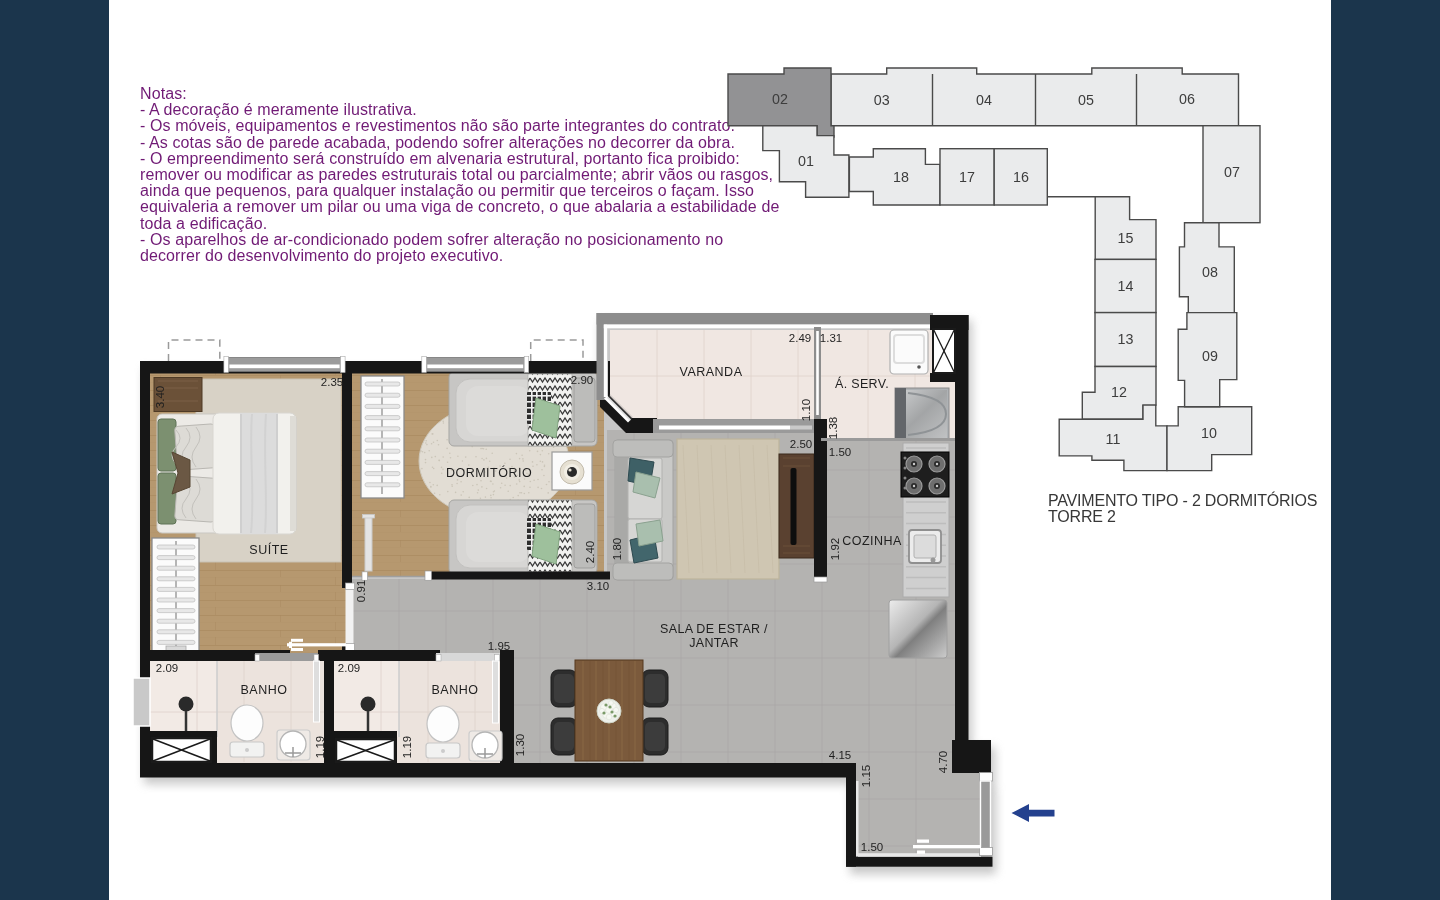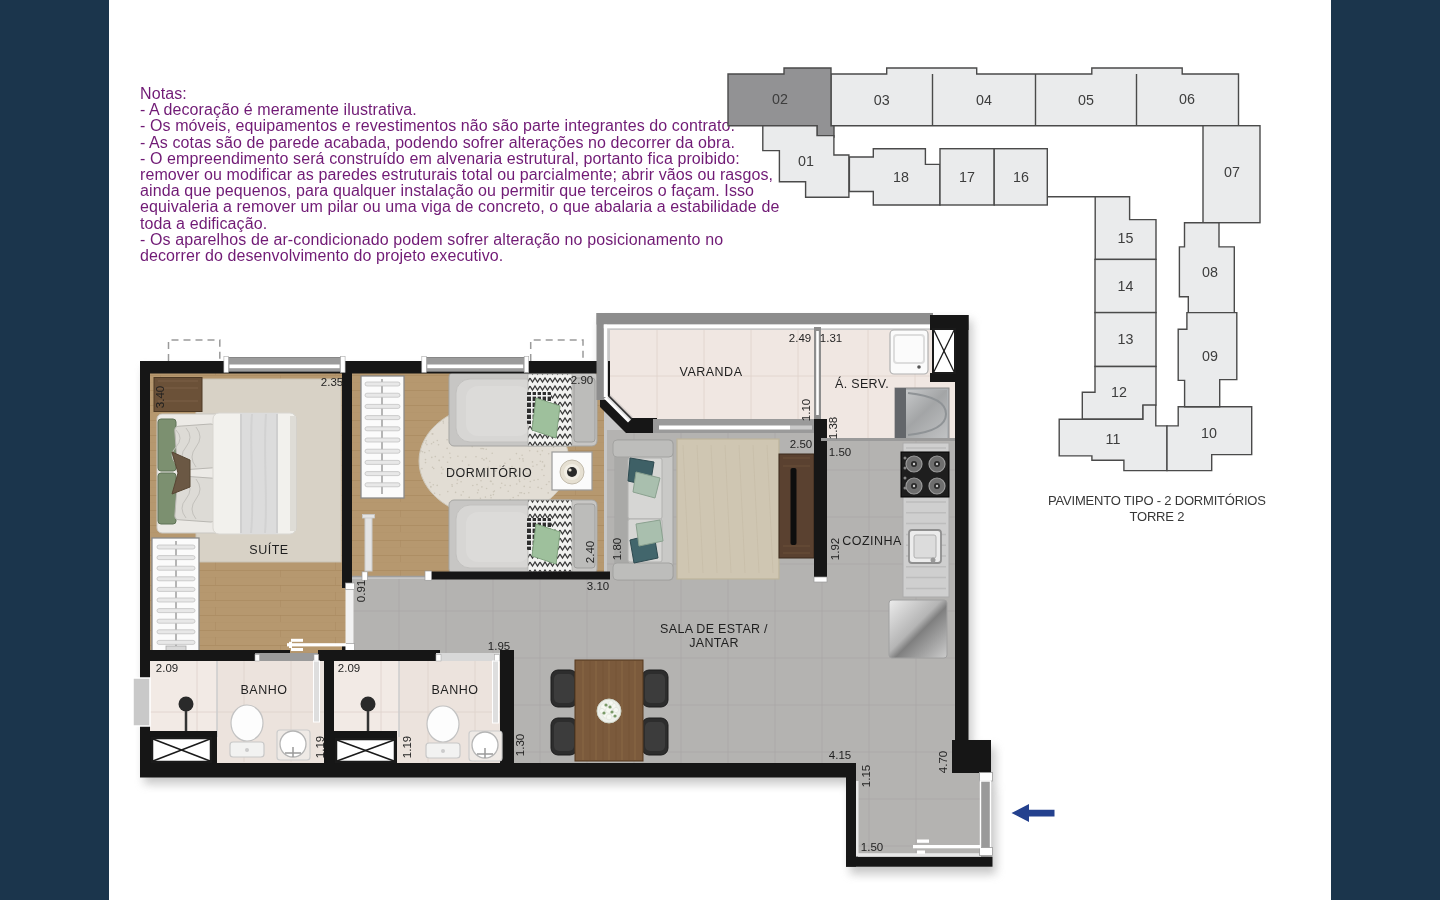--- a/index.html
+++ b/index.html
@@ -1,19 +1,19 @@
 <!DOCTYPE html>
 <html><head>
 <meta charset="utf-8">
 <style>
 html,body{margin:0;padding:0;width:1440px;height:900px;background:#ffffff;overflow:hidden;}
 body{font-family:"Liberation Sans",sans-serif;position:relative;}
 .bar{position:absolute;top:0;height:900px;background:#1b354c;}
 #notes{position:absolute;left:140px;top:64px;font-size:16px;line-height:16.2px;color:#701a75;letter-spacing:0.1px;margin-top:22px;}
-#caption{position:absolute;left:1048px;top:493px;font-size:13px;line-height:16.3px;color:#373737;letter-spacing:-0.2px;text-align:center;}
+#caption{position:absolute;left:1048px;top:493px;font-size:16px;line-height:16.3px;color:#373737;letter-spacing:-0.2px;}
 svg{position:absolute;}
 svg text{font-family:"Liberation Sans",sans-serif;}
 </style>
 </head>
 <body>
 <div class="bar" style="left:0;width:109px"></div>
 <div class="bar" style="left:1331px;width:109px"></div>
 <div id="notes">Notas:<br>
 - A decoração é meramente ilustrativa.<br>
 - Os móveis, equipamentos e revestimentos não são parte integrantes do contrato.<br>

